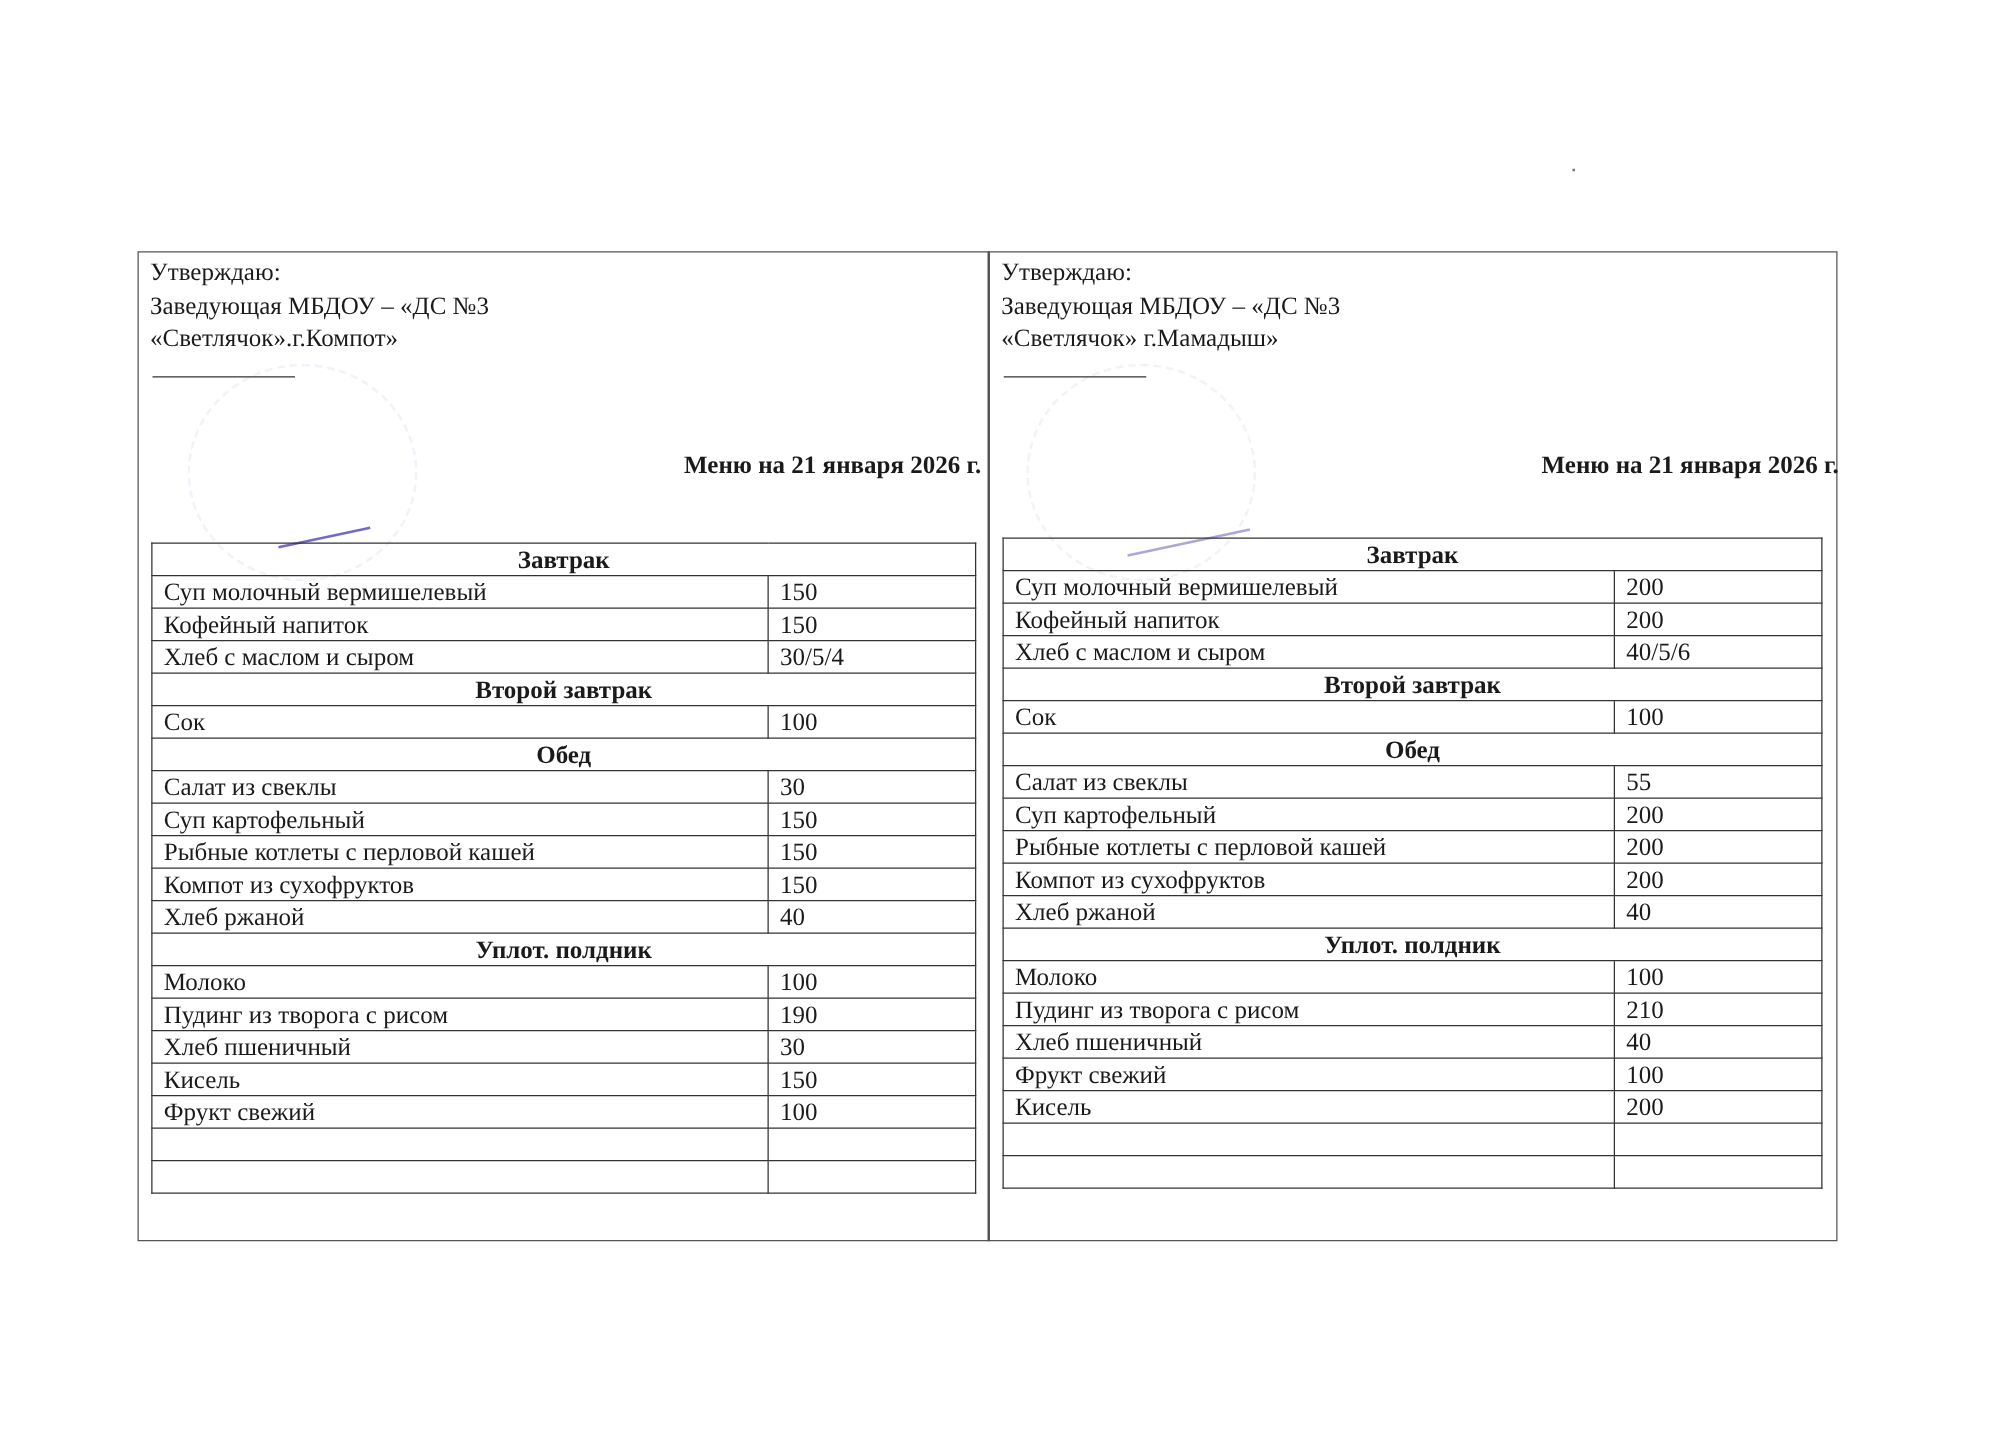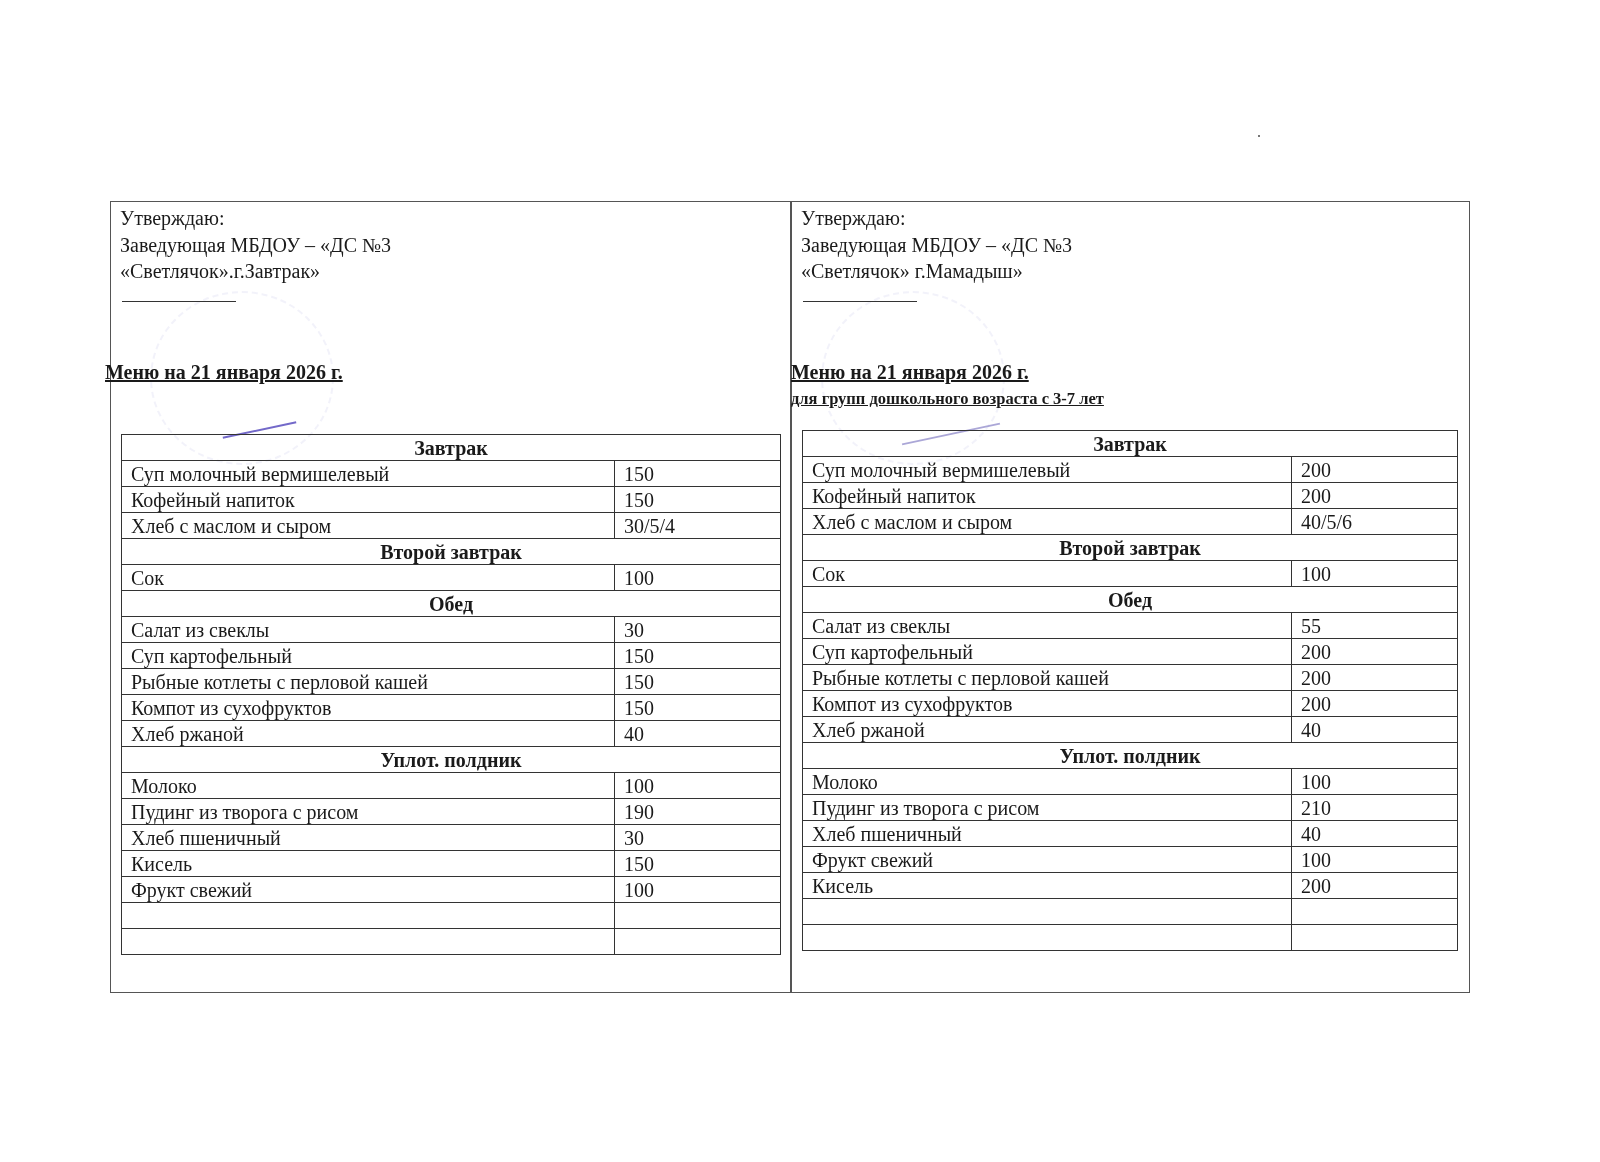--- a/index.html
+++ b/index.html
@@ -6,21 +6,21 @@
     body { width:1600px; height:1162px; background:#ffffff; position:relative; overflow:hidden;
            font-family:"Liberation Serif","DejaVu Serif",serif; color:#1a1a1a; }
     .frame { position:absolute; left:110px; top:201px; width:1360px; height:792px;
              border:1.5px solid #555; box-sizing:border-box; }
     .divider { position:absolute; left:790px; top:201px; width:1.5px; height:792px; background:#555; }
     .panel { position:absolute; top:201px; height:640px;padding-left:16px; }
     .panel.left { left:110px; width:680px; }
     .panel.right { left:791px; width:680px; }
     .approve { position:absolute; left:10px; top:4px; font-size:20px; line-height:26.5px; }
     .sigline { position:absolute; left:12px; top:100px; width:114px; height:1px; background:#333; }
-    .title { position:absolute; left:0; width:680px; text-align:left; font-weight:bold;text-decoration:underline; }
+    .title { position:absolute; left:0; width:680px; text-align:right; font-weight:bold; }
     .title.main { top:160px; font-size:20px; }
     .left .title.main { left:-5px; }
     .title.sub { top:188px; font-size:16.5px; }
     .left .title.sub { left:-5px; }
     .stamp { position:absolute; border-radius:50%; border:2px dashed rgba(150,150,210,0.12); }
     .pen { position:absolute; height:2px; background:#5a4fc0; transform:rotate(-12deg); opacity:.85; }
     table.menu { position:absolute; border-collapse:collapse; font-size:20px; }
     .left table.menu { left:11px; top:233px; width:660px; }
     .right table.menu { left:11px; top:229px; width:656px; }
     table.menu td { border:1.5px solid #333; height:25px; padding:0 0 0 9px; line-height:24px; white-space:nowrap; }
@@ -35,21 +35,21 @@
 <div class="frame"></div>
 <div class="divider"></div>
 <div class="dot"></div>
 
 <div class="panel left">
   <div class="stamp" style="left:40px;top:90px;width:180px;height:170px;"></div>
   <div class="pen" style="left:112px;top:228px;width:75px;"></div>
   <div class="approve">
     <div>Утверждаю:</div>
     <div>Заведующая МБДОУ – «ДС №3</div>
-    <div>«Светлячок».г.Завтрак»</div>
+    <div>«Светлячок».г.Компот»</div>
   </div>
   <div class="sigline"></div>
   <div class="title main">Меню на 21 января 2026 г.</div>
   <table class="menu">
       <tbody>
         <tr>
           <td colspan="2" class="sec">Завтрак</td>
         </tr>
         <tr>
           <td>Суп молочный вермишелевый</td>
@@ -131,21 +131,20 @@
 <div class="panel right">
   <div class="stamp" style="left:30px;top:90px;width:180px;height:170px;"></div>
   <div class="pen" style="left:110px;top:232px;width:100px;background:#9c98d0;"></div>
   <div class="approve">
     <div>Утверждаю:</div>
     <div>Заведующая МБДОУ – «ДС №3</div>
     <div>«Светлячок» г.Мамадыш»</div>
   </div>
   <div class="sigline"></div>
   <div class="title main">Меню на 21 января 2026 г.</div>
-  <div class="title sub">для групп дошкольного возраста с 3-7 лет</div>
   <table class="menu">
       <tbody>
         <tr>
           <td colspan="2" class="sec">Завтрак</td>
         </tr>
         <tr>
           <td>Суп молочный вермишелевый</td>
           <td class="amt">200</td>
         </tr>
         <tr>

